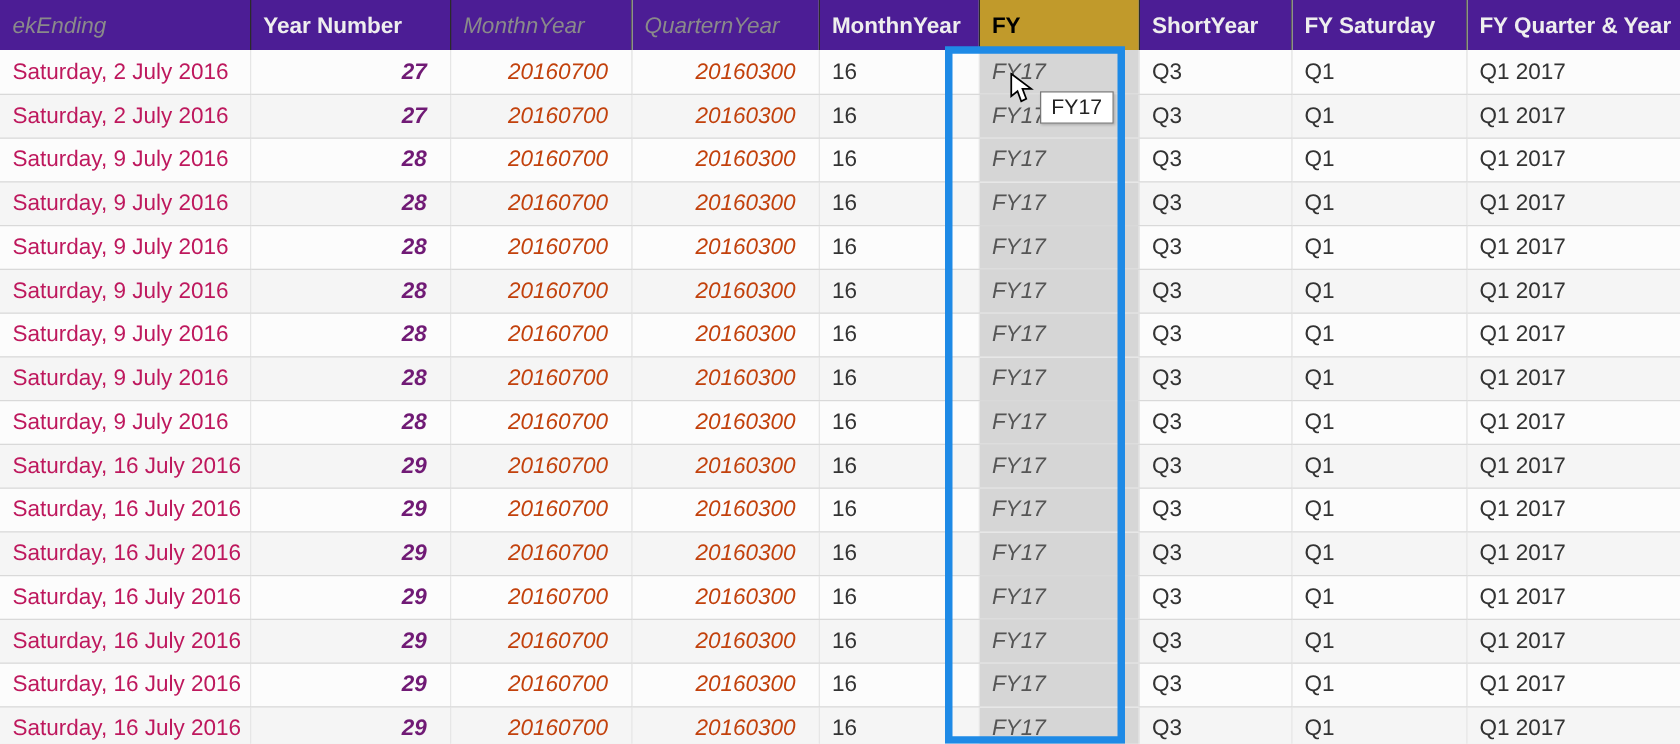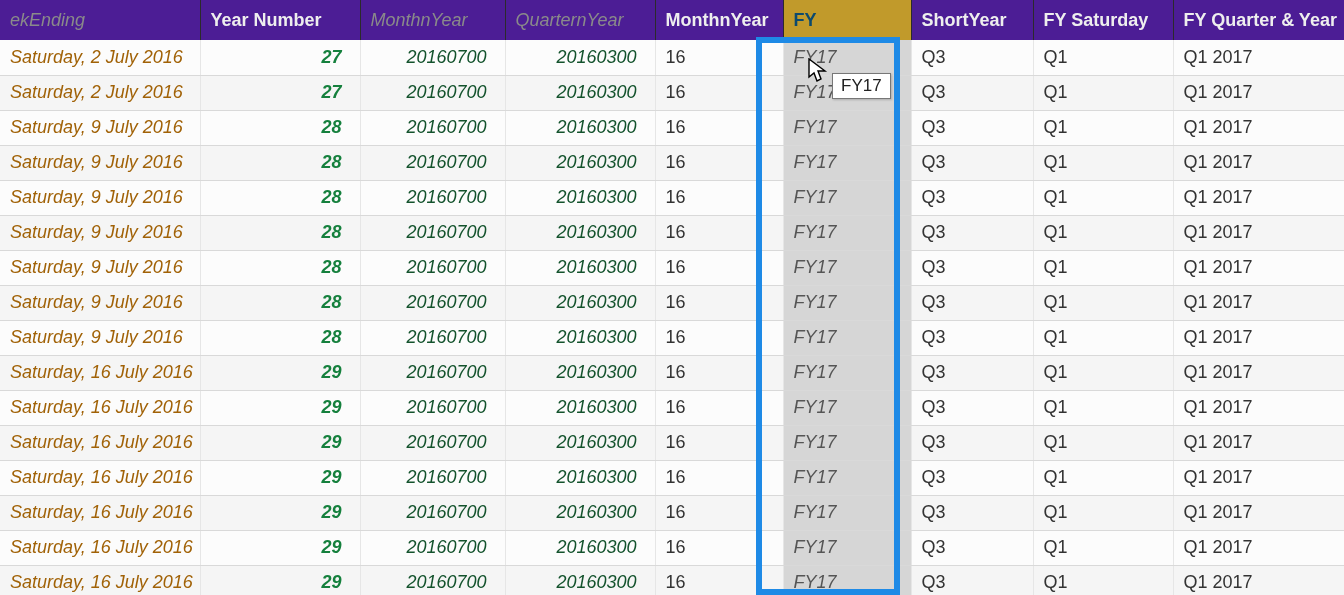--- a/index.html
+++ b/index.html
@@ -28,51 +28,50 @@
     white-space: nowrap;
     overflow: hidden;
   }
   .table thead th.dim {
     color: #8a8a8a;
     font-weight: 500;
     font-style: italic;
   }
   .table thead th.selected {
     background: #c19a2b;
-    color: #0c4a6e;
+    color: #000000;
     font-weight: 700;
   }
   .table tbody td {
     padding: 6px 10px;
     height: 35px;
     border-bottom: 1px solid #d9d9d9;
     border-right: 1px solid #e6e6e6;
     white-space: nowrap;
     overflow: hidden;
     color: #333;
     background: #fcfcfc;
   }
   .table tbody tr:nth-child(even) td {
     background: #f5f5f5;
   }
   .table tbody td.dim {
-    color: #a16207;
-    font-style: italic;
+    color: #be185d;
   }
   .table tbody td.num {
     text-align: right;
     font-style: italic;
     font-weight: 600;
-    color: #15803d;
+    color: #701a75;
     padding-right: 18px;
   }
   .table tbody td.dimnum {
     text-align: right;
     font-style: italic;
-    color: #14532d;
+    color: #c2410c;
     padding-right: 18px;
   }
   .table tbody td.sel {
     background: #d6d6d6 !important;
     color: #555;
     font-style: italic;
   }
   .col0 { width: 200px; }
   .col1 { width: 160px; }
   .col2 { width: 145px; }

